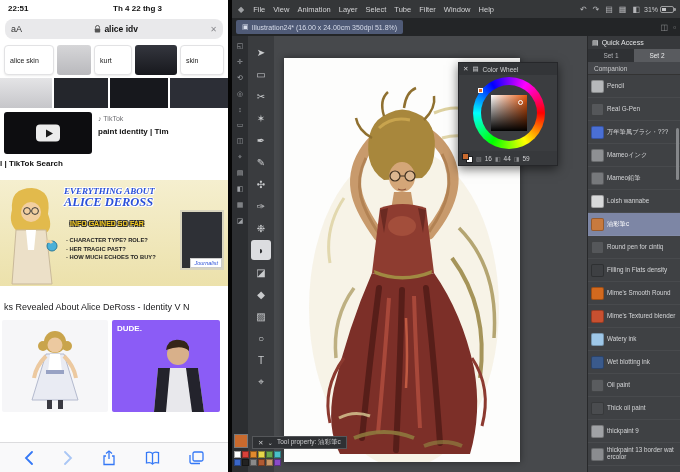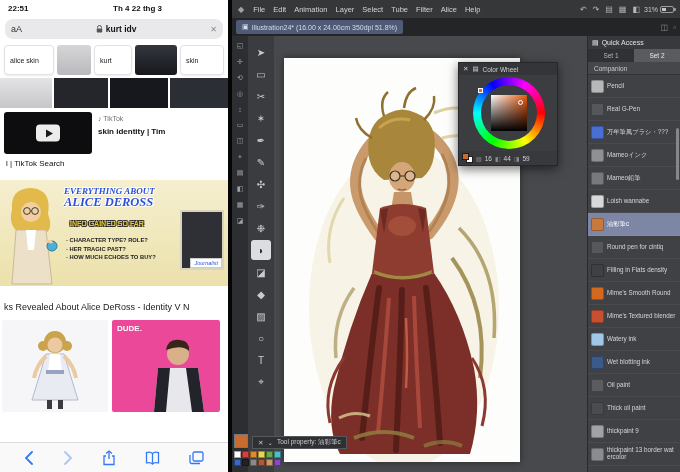--- a/index.html
+++ b/index.html
@@ -23,21 +23,21 @@
     display:flex;align-items:center;padding:0 5px;flex:0 0 auto;box-shadow:0 1px 2px rgba(0,0,0,.08);}
   .sthumb{border-radius:3px;flex:0 0 auto;}
   .img-strip{height:30px;display:flex;gap:2px;overflow:hidden;}
   .video-row{height:50px;display:flex;gap:6px;padding:4px 4px 0 4px;}
   .vthumb{width:88px;height:42px;background:#0d0d10;border-radius:3px;position:relative;flex:0 0 auto;}
   .play-btn{position:absolute;left:50%;top:50%;transform:translate(-50%,-50%);width:24px;height:17px;
     background:rgba(255,255,255,.92);border-radius:4px;display:flex;align-items:center;justify-content:center;}
   .play-tri{width:0;height:0;border-left:7px solid #1a1a1a;border-top:4.5px solid transparent;border-bottom:4.5px solid transparent;margin-left:2px;}
   .vmeta{font-size:7px;color:#707074;padding-top:3px;}
   .vtitle{font-size:8px;color:#111;margin-top:5px;font-weight:bold;}
-  .vline2{font-size:8px;color:#111;padding:1px 6px 0 6px;font-weight:normal;height:14px;}
+  .vline2{font-size:8px;color:#111;padding:1px 6px 0 0;font-weight:bold;height:14px;}
   .infographic{height:106px;margin-top:8px;position:relative;overflow:hidden;
     background:linear-gradient(#f5efcf,#ece1ab);}
   .ig-title{position:absolute;left:64px;top:7px;color:#2b50d8;font-style:italic;font-weight:bold;line-height:1.05;
     text-shadow:1px 0 #fff,-1px 0 #fff,0 1px #fff,0 -1px #fff,1px 1px #fff,-1px -1px #fff;font-family:Liberation Serif, serif;}
   .ig-t1{font-size:9px;}
   .ig-t2{font-size:12.5px;}
   .ig-sub{position:absolute;left:70px;top:40px;font-size:7px;font-weight:bold;color:#f2c81e;
     text-shadow:1px 1px 0 #222,-1px -1px 0 #222,1px -1px 0 #222,-1px 1px 0 #222;}
   .ig-bullets{position:absolute;left:66px;top:56px;font-size:5.8px;color:#222;font-weight:bold;line-height:1.5;}
   .ig-shot{position:absolute;right:4px;top:30px;width:44px;height:60px;background:#2e3036;border:2px solid #d8d4be;}
@@ -142,21 +142,21 @@
     </div>
 
     <div class="url-row">
       <div class="url-field">
         <span class="reader-btn">aA</span>
         <span class="url-center">
           <svg width="7" height="8" viewBox="0 0 7 8">
               <path d="M1.5 3.5 V2.5 a2 2 0 0 1 4 0 V3.5" fill="none" stroke="#555" stroke-width="1"></path>
               <rect x="0.8" y="3.5" width="5.4" height="4" rx="0.8" fill="#555"></rect>
             </svg>
-          <span>kurt idv</span>
+          <span>alice idv</span>
         </span>
         <span class="clear-btn">✕</span>
       </div>
     </div>
 
     <div class="suggest-row">
       <span class="chip" style="width:50px">alice skin</span>
       <span class="sthumb" style="width:34px;background:linear-gradient(#d6d6d8,#b9b9bd)"></span>
       <span class="chip" style="width:38px">kurt</span>
       <span class="sthumb" style="width:42px;background:linear-gradient(#34363e,#17181d)"></span>
@@ -171,21 +171,21 @@
     </div>
 
     <div class="video-row">
       <div class="vthumb">
         <div class="play-btn">
             <div class="play-tri"></div>
           </div>
       </div>
       <div>
         <div class="vmeta">♪ <span>TikTok</span></div>
-        <div class="vtitle">skin identity | Tim</div>
+        <div class="vtitle">paint identity | Tim</div>
       </div>
     </div>
     <div class="vline2">l | TikTok Search</div>
 
     <div class="infographic">
       <svg class="ig-char" width="66" height="106" viewBox="0 0 66 106">
         <path d="M12 30 Q10 8 32 8 Q52 10 48 34 Q54 50 44 54 L18 52 Q8 44 12 30 Z" fill="#e2ba4c"></path>
         <circle cx="31" cy="32" r="10" fill="#f2cfa0"></circle>
         <circle cx="27" cy="31" r="3.4" fill="none" stroke="#3a3a3a" stroke-width="1"></circle>
         <circle cx="35" cy="31" r="3.4" fill="none" stroke="#3a3a3a" stroke-width="1"></circle>
@@ -220,21 +220,21 @@
           <circle cx="53" cy="25" r="7.5" fill="#ecc9a0"></circle>
           <path d="M44 34 L62 34 L76 80 L30 80 Z" fill="#e9ebf3" stroke="#b4bace" stroke-width="1"></path>
           <path d="M48 34 L58 34 L60 52 L46 52 Z" fill="#fff"></path>
           <rect x="44" y="50" width="18" height="4" fill="#98a2c4"></rect>
           <path d="M44 36 Q34 46 32 58" stroke="#ecc9a0" stroke-width="4" fill="none"></path>
           <path d="M62 36 Q72 46 74 58" stroke="#ecc9a0" stroke-width="4" fill="none"></path>
           <rect x="45" y="80" width="5" height="9" fill="#3a3a42"></rect>
             <rect x="56" y="80" width="5" height="9" fill="#3a3a42"></rect>
         </svg>
       </div>
-      <div class="char-img" style="width:108px;height:92px;background:#ec4899">
+      <div class="char-img" style="width:108px;height:92px;background:#8b5cf6">
         <svg width="108" height="92" viewBox="0 0 108 92">
           <circle cx="66" cy="34" r="11" fill="#d8b08a"></circle>
           <path d="M54 30 Q56 18 68 20 Q78 21 77 31 Q70 24 54 30 Z" fill="#352619"></path>
           <path d="M46 48 L86 48 L92 92 L42 92 Z" fill="#e8e8ec"></path>
           <path d="M46 48 L58 48 L54 92 L42 92 Z" fill="#23232c"></path>
           <path d="M86 48 L74 48 L80 92 L92 92 Z" fill="#23232c"></path>
         </svg>
         <div class="dude-caption">DUDE.</div>
       </div>
     </div>
@@ -271,21 +271,21 @@
         </span>
     </div>
   </div>
 
   <div class="split-divider"></div>
 
   <div class="csp">
 
     <div class="menubar">
       <span class="app-icon">◆</span>
-      <span><span class="menu-item">File</span><span class="menu-item">Edit</span><span class="menu-item">Animation</span><span class="menu-item">Layer</span><span class="menu-item">Select</span><span class="menu-item">Tube</span><span class="menu-item">Filter</span><span class="menu-item">Alice</span><span class="menu-item">Help</span></span>
+      <span><span class="menu-item">File</span><span class="menu-item">View</span><span class="menu-item">Animation</span><span class="menu-item">Layer</span><span class="menu-item">Select</span><span class="menu-item">Tube</span><span class="menu-item">Filter</span><span class="menu-item">Window</span><span class="menu-item">Help</span></span>
       <span class="mb-icons">
         <span>↶</span>
         <span>↷</span>
         <span>▤</span>
         <span>▦</span>
         <span>◧</span>
       </span>
       <span class="battery-wrap">
         <span>31%</span>
         <span class="bat"></span>

